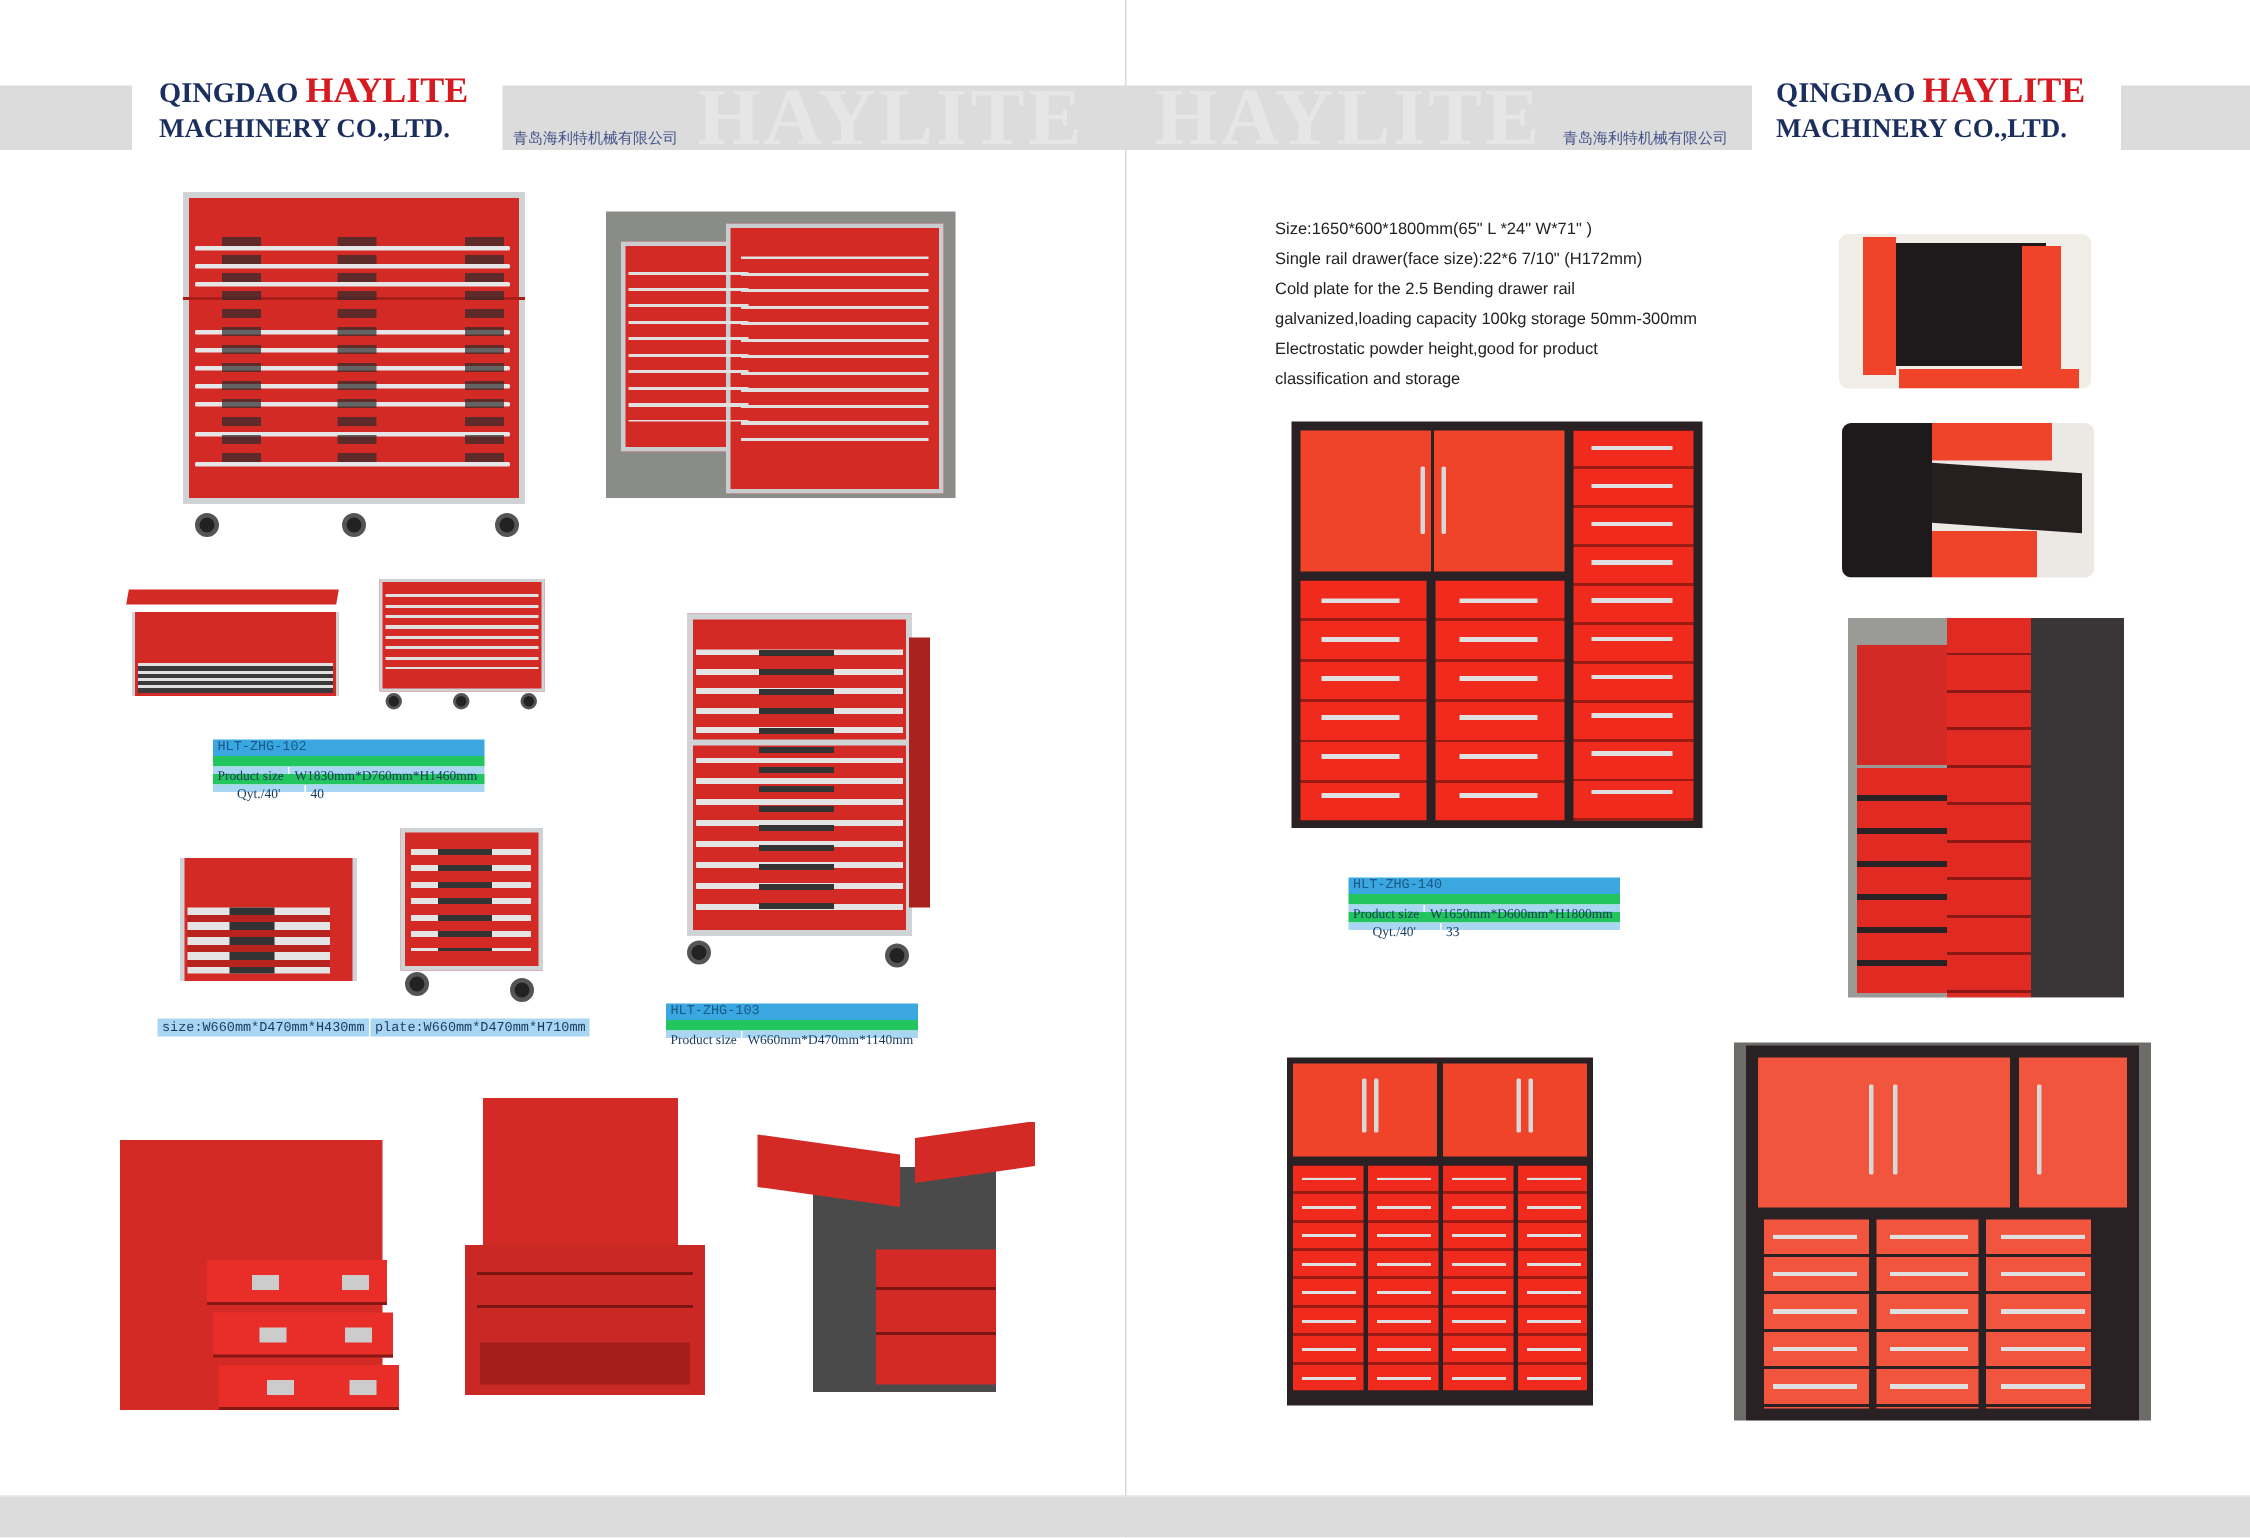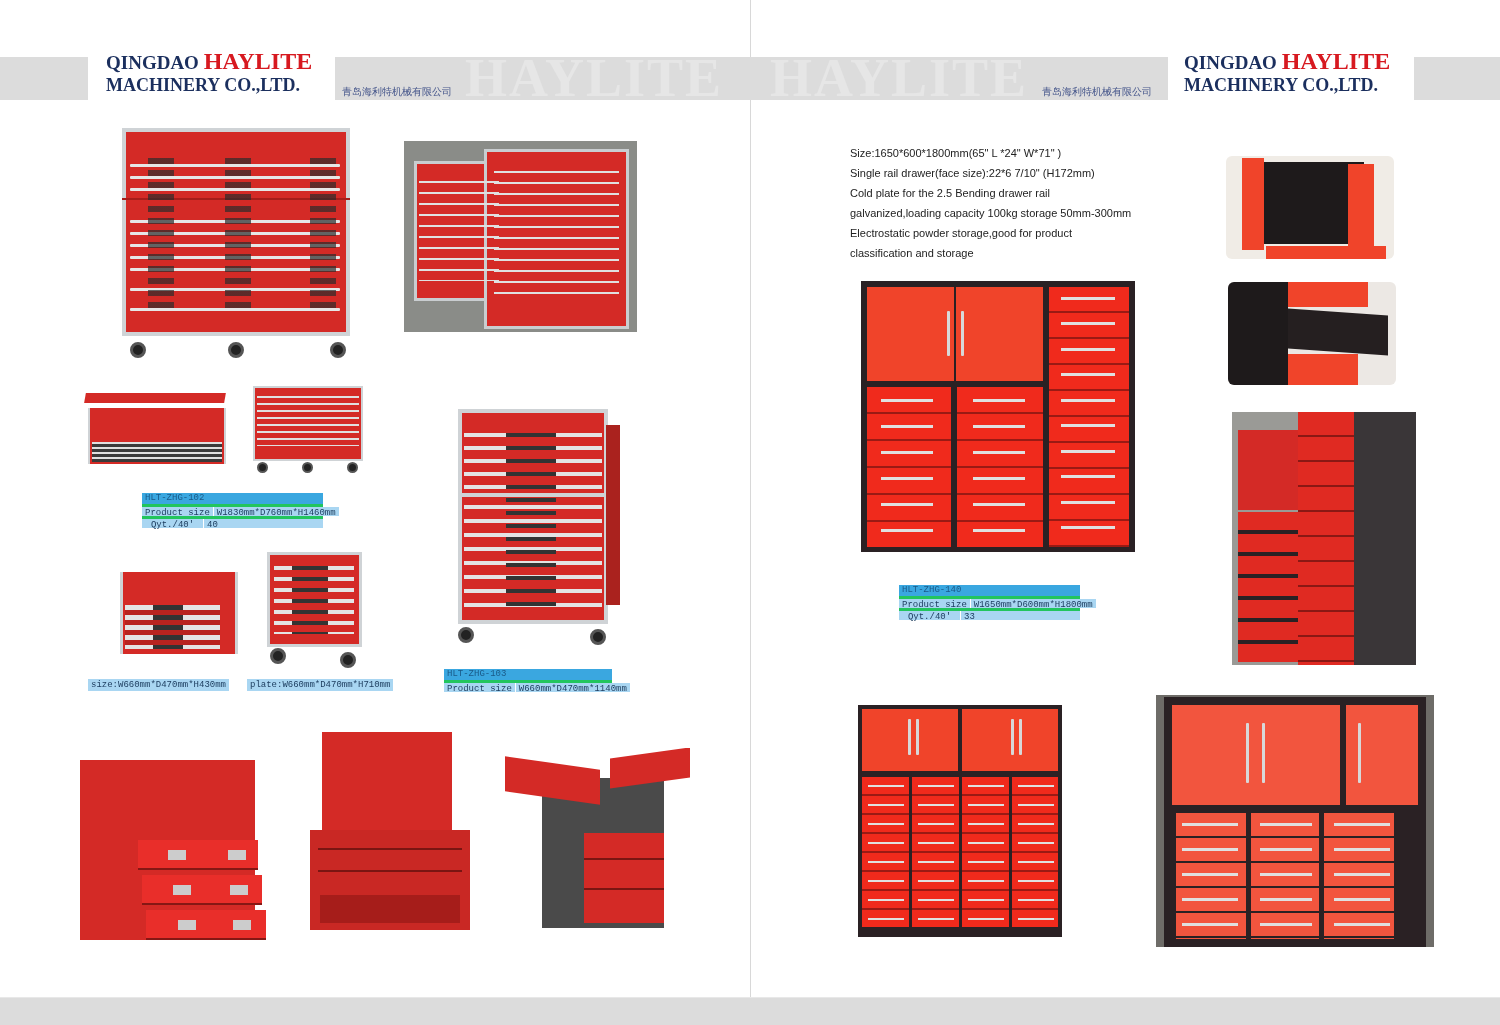--- a/index.html
+++ b/index.html
@@ -9,21 +9,21 @@
   .header-band { top: 57px; height: 43px; background: #dcdcdc; }
   .footer-band { left: 0; top: 997px; width: 1500px; height: 28px; background: #dcdcdc; border-top: 1px solid #e8e8e8; }
   .logo-box { background: #fff; padding: 0 8px; }
   .logo-line1 { font-family: "Liberation Serif", serif; font-weight: bold; font-size: 19px; color: #1b2f5e; line-height: 22px; white-space: nowrap; }
   .logo-line1 .brand { color: #d71920; font-size: 24px; }
   .logo-line2 { font-family: "Liberation Serif", serif; font-weight: bold; font-size: 18px; color: #1b2f5e; line-height: 22px; white-space: nowrap; }
   .cn-name { font-size: 10px; color: #44558a; white-space: nowrap; }
   .watermark { font-family: "Liberation Serif", serif; font-weight: bold; font-size: 54px; color: #e6e6e6; letter-spacing: 2px; line-height: 43px; white-space: nowrap; }
   .spec-table { font-family: "Liberation Mono", monospace; font-size: 9px; color: #1a3a5c; }
   .spec-table .hdr { background: #3aa7e0; color: #1a5a88; padding: 0 3px; height: 11px; line-height: 11px; }
-  .spec-table .row { display: flex; height: 12px; line-height: 12px; border-top: 3px solid #22c55e; }
+  .spec-table .row { display: flex; height: 12px; line-height: 12px; border-top: 7px solid #22c55e; font-family: Liberation Serif, serif; }
   .spec-table .row .k { background: #a9d6f2; padding: 0 3px; margin-right: 1px; white-space: nowrap; }
   .spec-table .row .v { background: #a9d6f2; padding: 0 3px; flex: 1; white-space: nowrap; }
   .size-tag { font-family: "Liberation Mono", monospace; font-size: 9px; color: #1a3a5c; background: #a9d6f2; padding: 0 3px; height: 12px; line-height: 12px; white-space: nowrap; }
   .desc { font-size: 11px; color: #222; line-height: 20px; white-space: nowrap; }
   
   .prod { overflow: hidden; }
   .photo-bg { background: #8a8c88; }
   .cab-red { background: #d42a26; }
   .cab-orange { background: #f0442a; }
   .black-frame { background: #2a2124; }
@@ -112,21 +112,21 @@
   <div class="abs" style="left:38px;top:35px;width:30px;height:44px;background:repeating-linear-gradient(#333 0 5px, transparent 5px 10px);"></div>
 </div>
 <div class="abs prod" style="left:262px;top:548px;width:110px;height:125px;">
   <div class="abs cab-red" style="left:5px;top:4px;width:95px;height:95px;border:3px solid #cfd3d6;"></div>
   <div class="abs" style="left:12px;top:18px;width:80px;height:68px;background:repeating-linear-gradient(#e4e4e4 0 4px, transparent 4px 11px);"></div>
   <div class="abs" style="left:30px;top:18px;width:36px;height:68px;background:repeating-linear-gradient(#333 0 4px, transparent 4px 11px);"></div>
   <div class="wheel" style="left:8px;top:100px;"></div>
   <div class="wheel" style="left:78px;top:104px;"></div>
 </div>
 
-<div class="abs size-tag" style="left:88px;top:679px;">size:W660mm*D470mm*H430mm</div>
+<div class="abs size-tag" style="left:105px;top:679px;">size:W660mm*D470mm*H430mm</div>
 <div class="abs size-tag" style="left:247px;top:679px;">plate:W660mm*D470mm*H710mm</div>
 
 <div class="abs prod" style="left:450px;top:405px;width:190px;height:255px;">
   <div class="abs cab-red" style="left:8px;top:4px;width:150px;height:215px;border:4px solid #cfd3d6;"></div>
   <div class="abs" style="left:8px;top:88px;width:150px;height:4px;background:#cfd3d6;"></div>
   <div class="abs" style="left:14px;top:28px;width:138px;height:56px;background:repeating-linear-gradient(#e4e4e4 0 4px, transparent 4px 13px);"></div>
   <div class="abs" style="left:14px;top:100px;width:138px;height:110px;background:repeating-linear-gradient(#e4e4e4 0 4px, transparent 4px 14px);"></div>
   <div class="abs" style="left:56px;top:28px;width:50px;height:182px;background:repeating-linear-gradient(#333 0 4px, transparent 4px 13px);"></div>
   <div class="abs cab-red" style="left:156px;top:20px;width:14px;height:180px;filter:brightness(.8);"></div>
   <div class="wheel" style="left:8px;top:222px;"></div>
@@ -167,21 +167,21 @@
   <div class="abs cab-red" style="left:84px;top:85px;width:80px;height:90px;"></div>
   <div class="abs" style="left:84px;top:110px;width:80px;height:2px;background:#7a1512;"></div>
   <div class="abs" style="left:84px;top:140px;width:80px;height:2px;background:#7a1512;"></div>
 </div>
 
 <div class="abs" style="left:850px;top:143px;">
   <div class="desc">Size:1650*600*1800mm(65"   L *24"  W*71"  )</div>
   <div class="desc">Single rail drawer(face size):22*6 7/10"  (H172mm)</div>
   <div class="desc">Cold plate for the 2.5 Bending drawer rail</div>
   <div class="desc">galvanized,loading capacity 100kg storage 50mm-300mm</div>
-  <div class="desc">Electrostatic powder storage,good for product</div>
+  <div class="desc">Electrostatic powder height,good for product</div>
   <div class="desc">classification and storage</div>
 </div>
 
 <div class="abs prod black-frame" style="left:861px;top:281px;width:274px;height:271px;">
   <div class="abs cab-orange" style="left:6px;top:6px;width:87px;height:94px;"></div>
   <div class="abs cab-orange" style="left:95px;top:6px;width:87px;height:94px;"></div>
   <div class="vhandle" style="left:86px;top:30px;height:45px;"></div>
   <div class="vhandle" style="left:100px;top:30px;height:45px;"></div>
   <div class="abs" style="left:6px;top:106px;width:84px;height:160px;background:repeating-linear-gradient(#f02a1c 0 25px, #9a1a14 25px 27px);"></div>
   <div class="abs" style="left:96px;top:106px;width:86px;height:160px;background:repeating-linear-gradient(#f02a1c 0 25px, #9a1a14 25px 27px);"></div>

